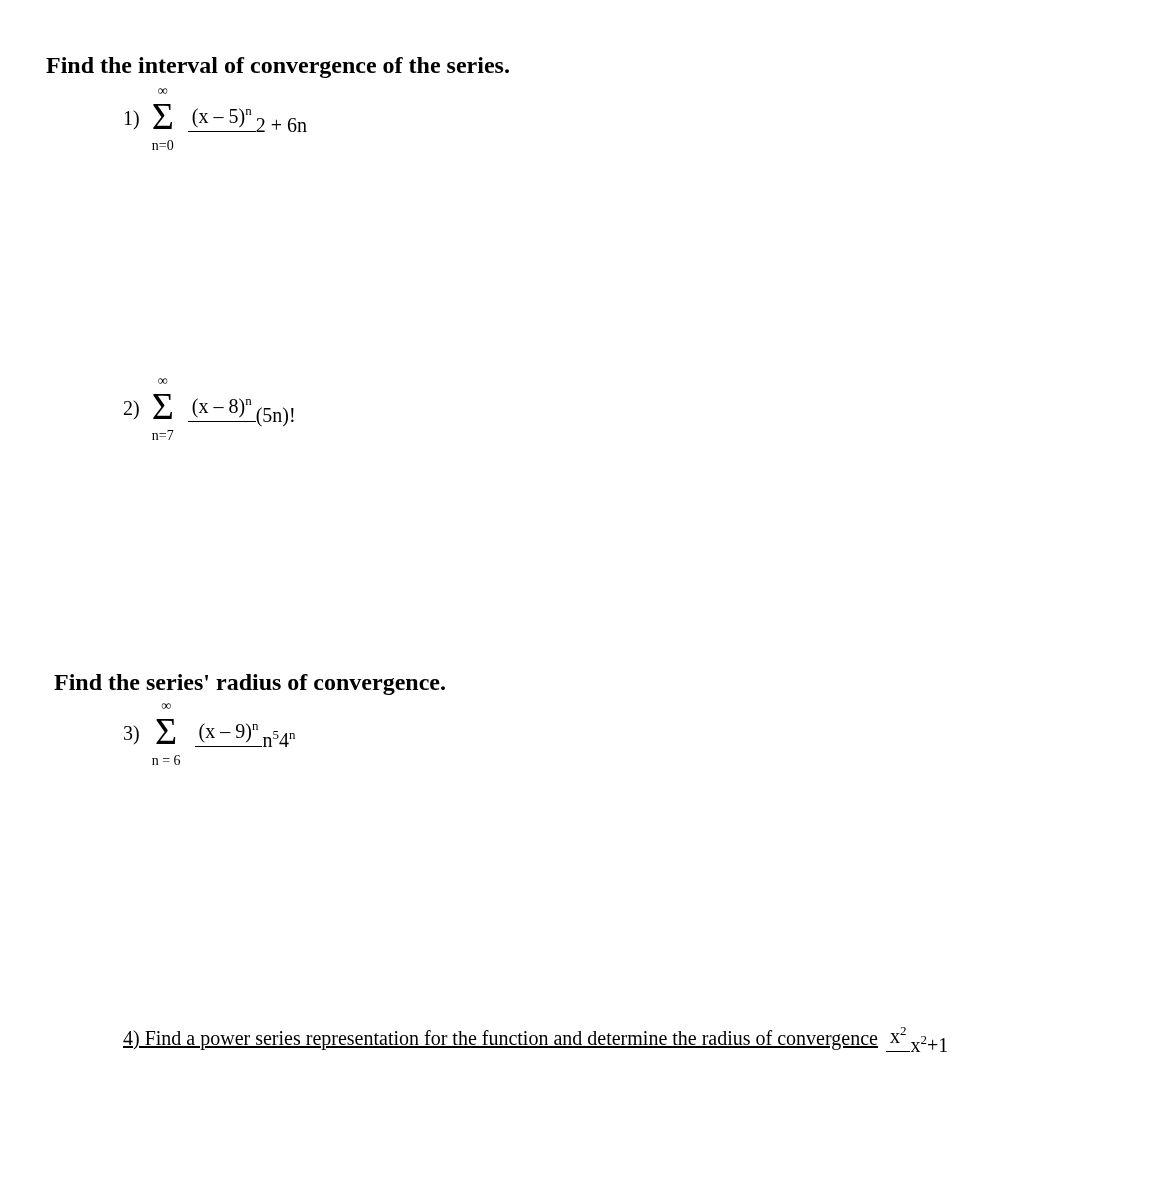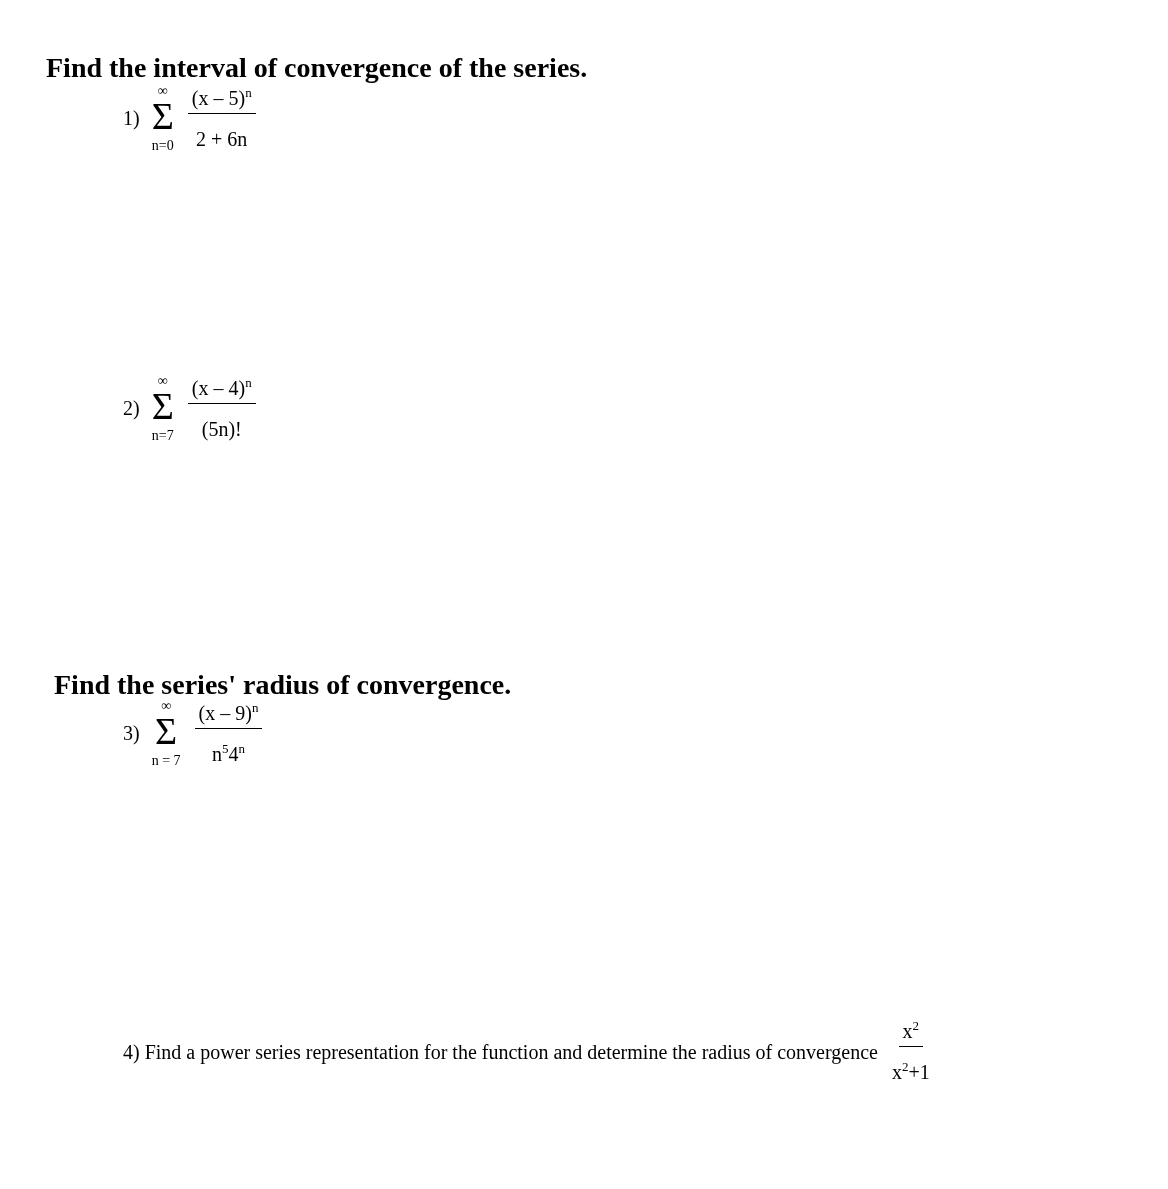--- a/index.html
+++ b/index.html
@@ -11,21 +11,21 @@
     height: 1189px;
     background: #ffffff;
     position: relative;
     font-family: "Liberation Serif", serif;
     color: #000000;
     overflow: hidden;
   }
   .heading {
     position: absolute;
     font-weight: bold;
-    font-size: 28px;
+    font-size: 24px;
     white-space: nowrap;
   }
   #heading1 { left: 46px; top: 52px; }
   #heading2 { left: 54px; top: 669px; }
 
   .problem {
     position: absolute;
     display: flex;
     align-items: center;
     font-size: 20px;
@@ -49,21 +49,21 @@
     line-height: 0.95;
   }
   .limit {
     font-size: 14px;
     line-height: 1;
     margin-top: 5px;
     white-space: nowrap;
   }
   .frac {
     display: inline-flex;
-    flex-direction: column;
+    flex-direction: row;
     align-items: center;
     line-height: 1.15;
   }
   .num {
     border-bottom: 1.6px solid #000;
     padding: 0 4px 3px 4px;
     white-space: nowrap;
   }
   .den {
     padding-top: 14px;
@@ -72,21 +72,22 @@
   sup {
     font-size: 13px;
     line-height: 0;
   }
   #problem1 { left: 123px; top: 84px; }
   #problem2 { left: 123px; top: 374px; }
   #problem3 { left: 123px; top: 699px; }
   #problem4 { left: 123px; top: 1020px; }
   .ptext {
     white-space: nowrap;
-    margin-right: 14px;
+    margin-right: 8px;
+    text-decoration: underline;
   }
 </style>
 </head>
 <body>
 
 <div class="heading" id="heading1">Find the interval of convergence of the series.</div>
 
 <div class="problem" id="problem1">
   <span class="plabel">1)</span>
   <span class="sigma-block">
@@ -101,33 +102,33 @@
 </div>
 
 <div class="problem" id="problem2">
   <span class="plabel">2)</span>
   <span class="sigma-block">
     <span class="inf">∞</span>
     <span class="sigma">Σ</span>
     <span class="limit">n=7</span>
   </span>
   <span class="frac">
-    <span class="num"><span>(x – 4)</span><sup>n</sup></span>
+    <span class="num"><span>(x – 8)</span><sup>n</sup></span>
     <span class="den">(5n)!</span>
   </span>
 </div>
 
 <div class="heading" id="heading2">Find the series' radius of convergence.</div>
 
 <div class="problem" id="problem3">
   <span class="plabel">3)</span>
   <span class="sigma-block">
     <span class="inf">∞</span>
     <span class="sigma">Σ</span>
-    <span class="limit">n = 7</span>
+    <span class="limit">n = 6</span>
   </span>
   <span class="frac">
     <span class="num"><span>(x – 9)</span><sup>n</sup></span>
     <span class="den"><span>n</span><sup>5</sup><span>4</span><sup>n</sup></span>
   </span>
 </div>
 
 <div class="problem" id="problem4">
   <span class="ptext">4) Find a power series representation for the function and determine the radius of convergence</span>
   <span class="frac">

